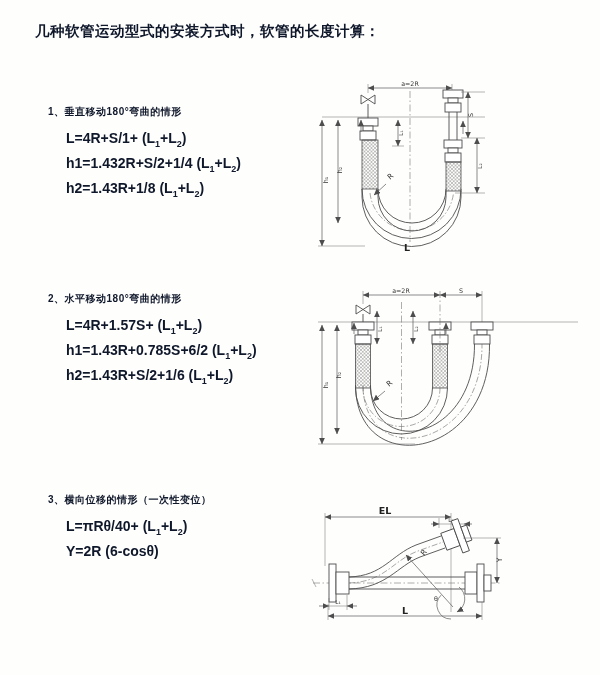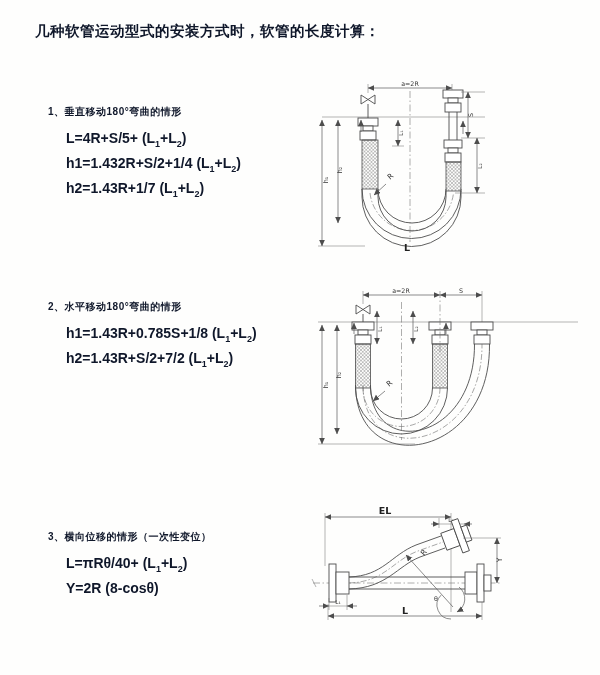--- a/index.html
+++ b/index.html
@@ -24,35 +24,36 @@
 </style>
 </head>
 <body>
 
 <div class="page">
 
   <div class="title">几种软管运动型式的安装方式时，软管的长度计算：</div>
 
   <div class="section" style="top:105px">
     <div class="heading">1、垂直移动180°弯曲的情形</div>
-    <div class="formula"><span>L=4R+S/5+ (L</span><sub>1</sub><span>+L</span><sub>2</sub><span>)</span></div>
+    <div class="formula"><span>L=4R+S/1+ (L</span><sub>1</sub><span>+L</span><sub>2</sub><span>)</span></div>
     <div class="formula"><span>h1=1.432R+S/2+1/4 (L</span><sub>1</sub><span>+L</span><sub>2</sub><span>)</span></div>
-    <div class="formula"><span>h2=1.43R+1/7 (L</span><sub>1</sub><span>+L</span><sub>2</sub><span>)</span></div>
+    <div class="formula"><span>h2=1.43R+1/8 (L</span><sub>1</sub><span>+L</span><sub>2</sub><span>)</span></div>
   </div>
 
-  <div class="section" style="top:300px">
+  <div class="section" style="top:292px">
     <div class="heading">2、水平移动180°弯曲的情形</div>
-    <div class="formula"><span>h1=1.43R+0.785S+1/8 (L</span><sub>1</sub><span>+L</span><sub>2</sub><span>)</span></div>
-    <div class="formula"><span>h2=1.43R+S/2+7/2 (L</span><sub>1</sub><span>+L</span><sub>2</sub><span>)</span></div>
+    <div class="formula"><span>L=4R+1.57S+ (L</span><sub>1</sub><span>+L</span><sub>2</sub><span>)</span></div>
+    <div class="formula"><span>h1=1.43R+0.785S+6/2 (L</span><sub>1</sub><span>+L</span><sub>2</sub><span>)</span></div>
+    <div class="formula"><span>h2=1.43R+S/2+1/6 (L</span><sub>1</sub><span>+L</span><sub>2</sub><span>)</span></div>
   </div>
 
-  <div class="section" style="top:530px">
+  <div class="section" style="top:493px">
     <div class="heading">3、横向位移的情形（一次性变位）</div>
     <div class="formula"><span>L=πRθ/40+ (L</span><sub>1</sub><span>+L</span><sub>2</sub><span>)</span></div>
-    <div class="formula"><span>Y=2R (8-cosθ)</span></div>
+    <div class="formula"><span>Y=2R (6-cosθ)</span></div>
   </div>
 
   <svg style="left:305px;top:78px" width="195" height="180" viewBox="0 0 195 180">
     <defs>
       <marker id="ar1" markerUnits="userSpaceOnUse" markerWidth="7" markerHeight="7" refX="6.3" refY="3" orient="auto-start-reverse">
         <path d="M0,0 L6.5,3 L0,6 z" fill="#4d4d4d"></path>
       </marker>
       <pattern id="ht1" width="3.5" height="3.5" patternUnits="userSpaceOnUse">
         <path d="M0,0 l3.5,3.5 M3.5,0 l-3.5,3.5" stroke="#7a7a7a" stroke-width="0.45"></path>
       </pattern>

